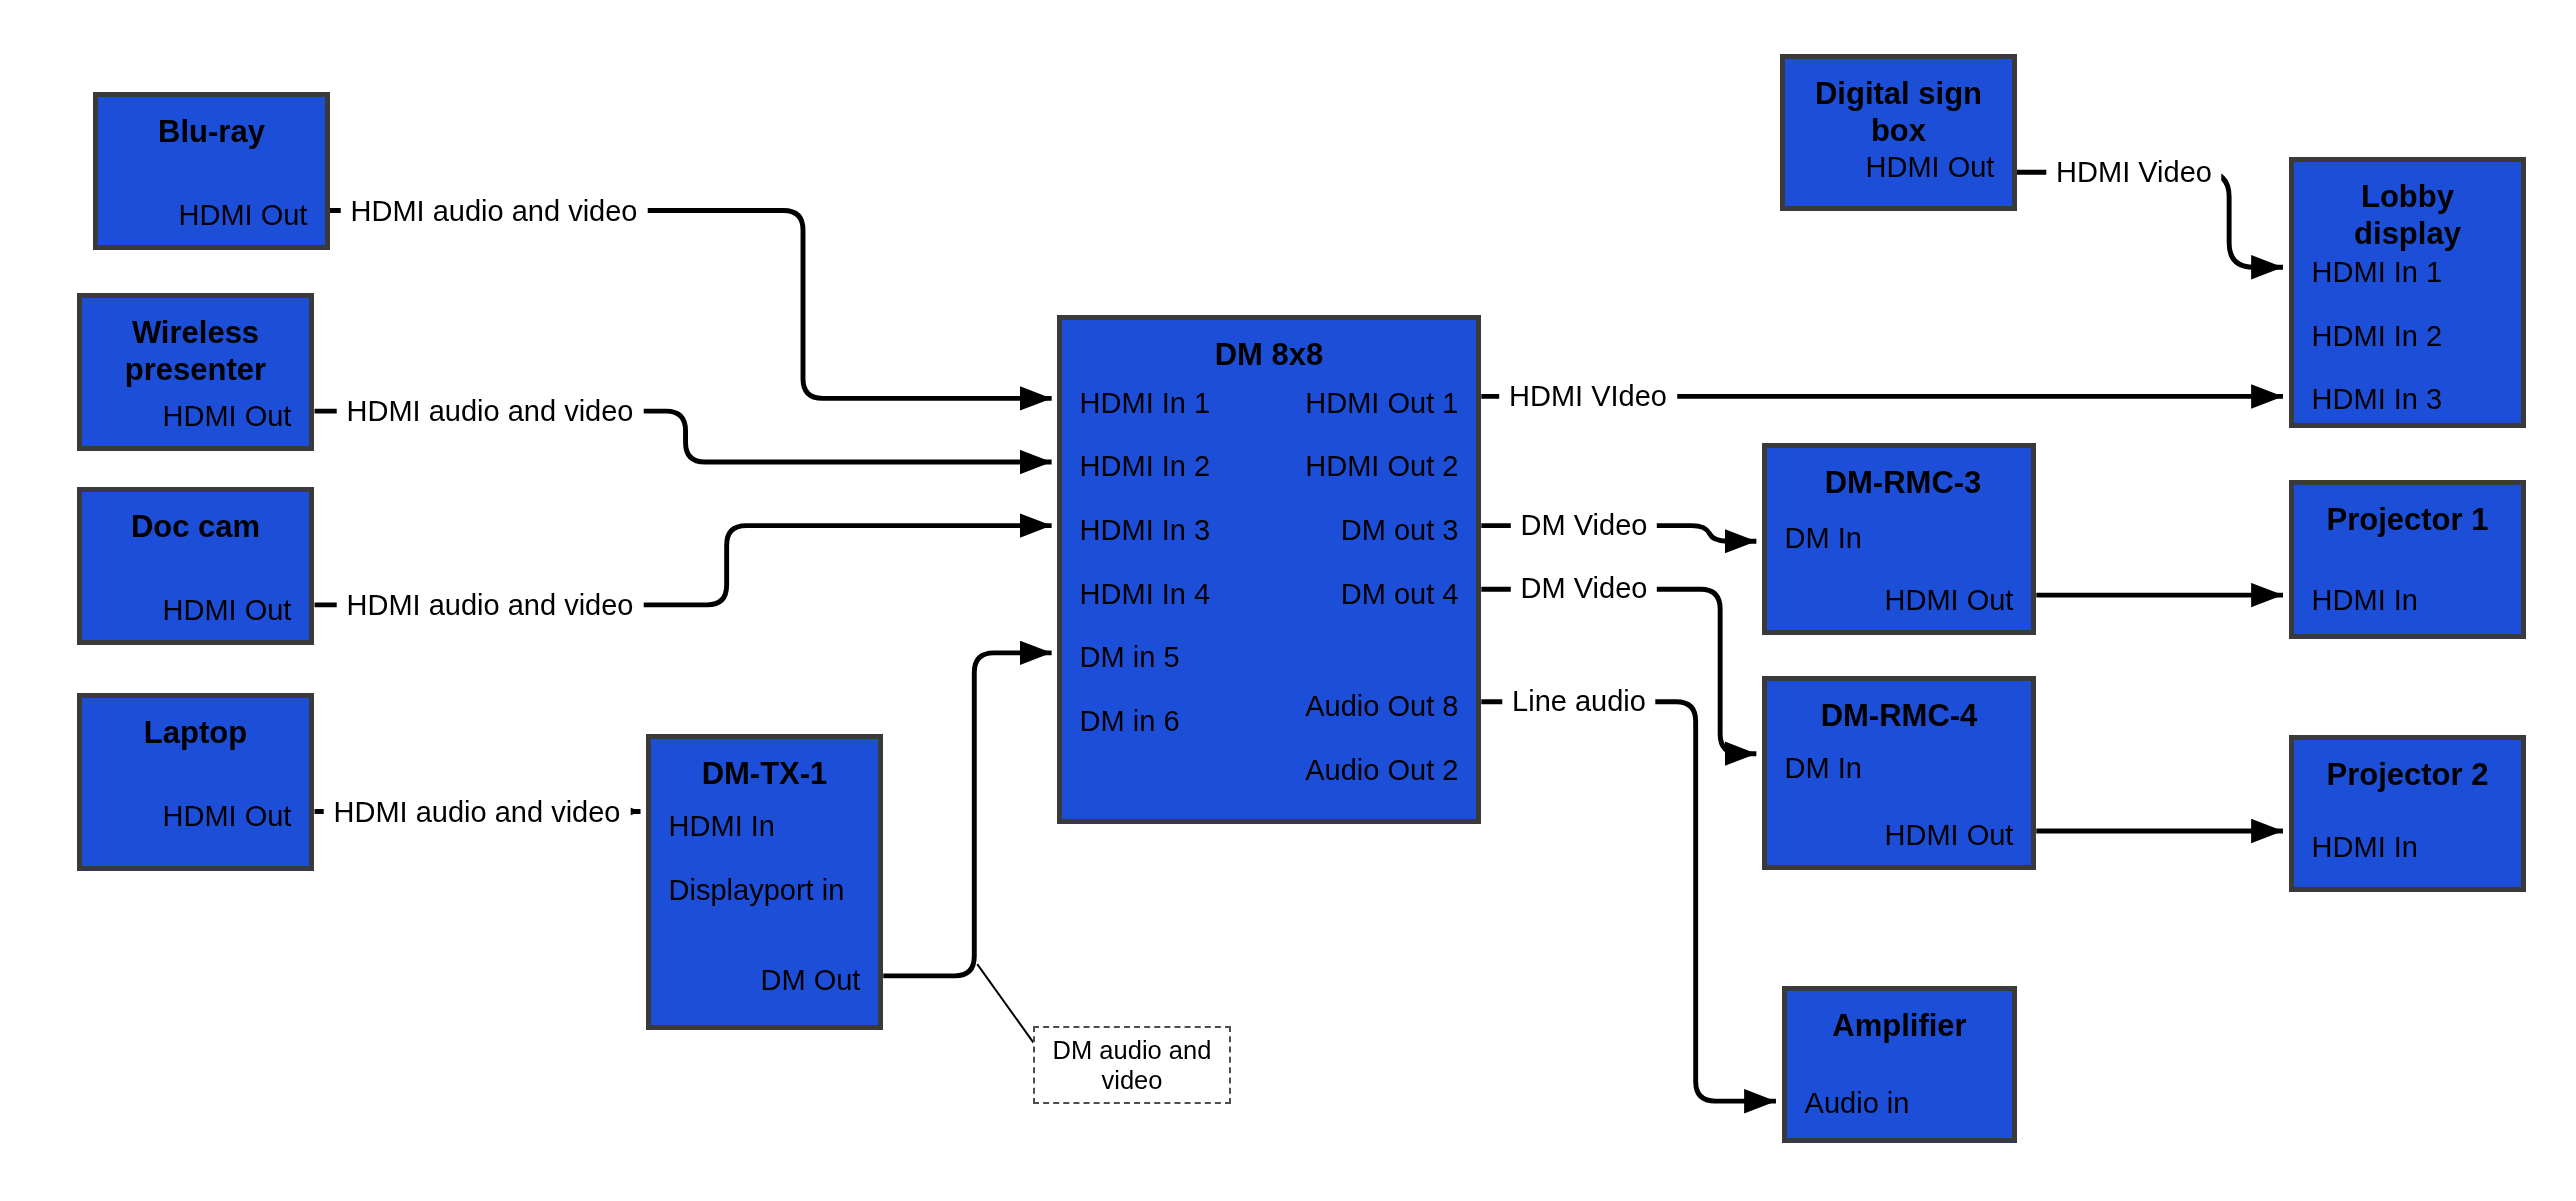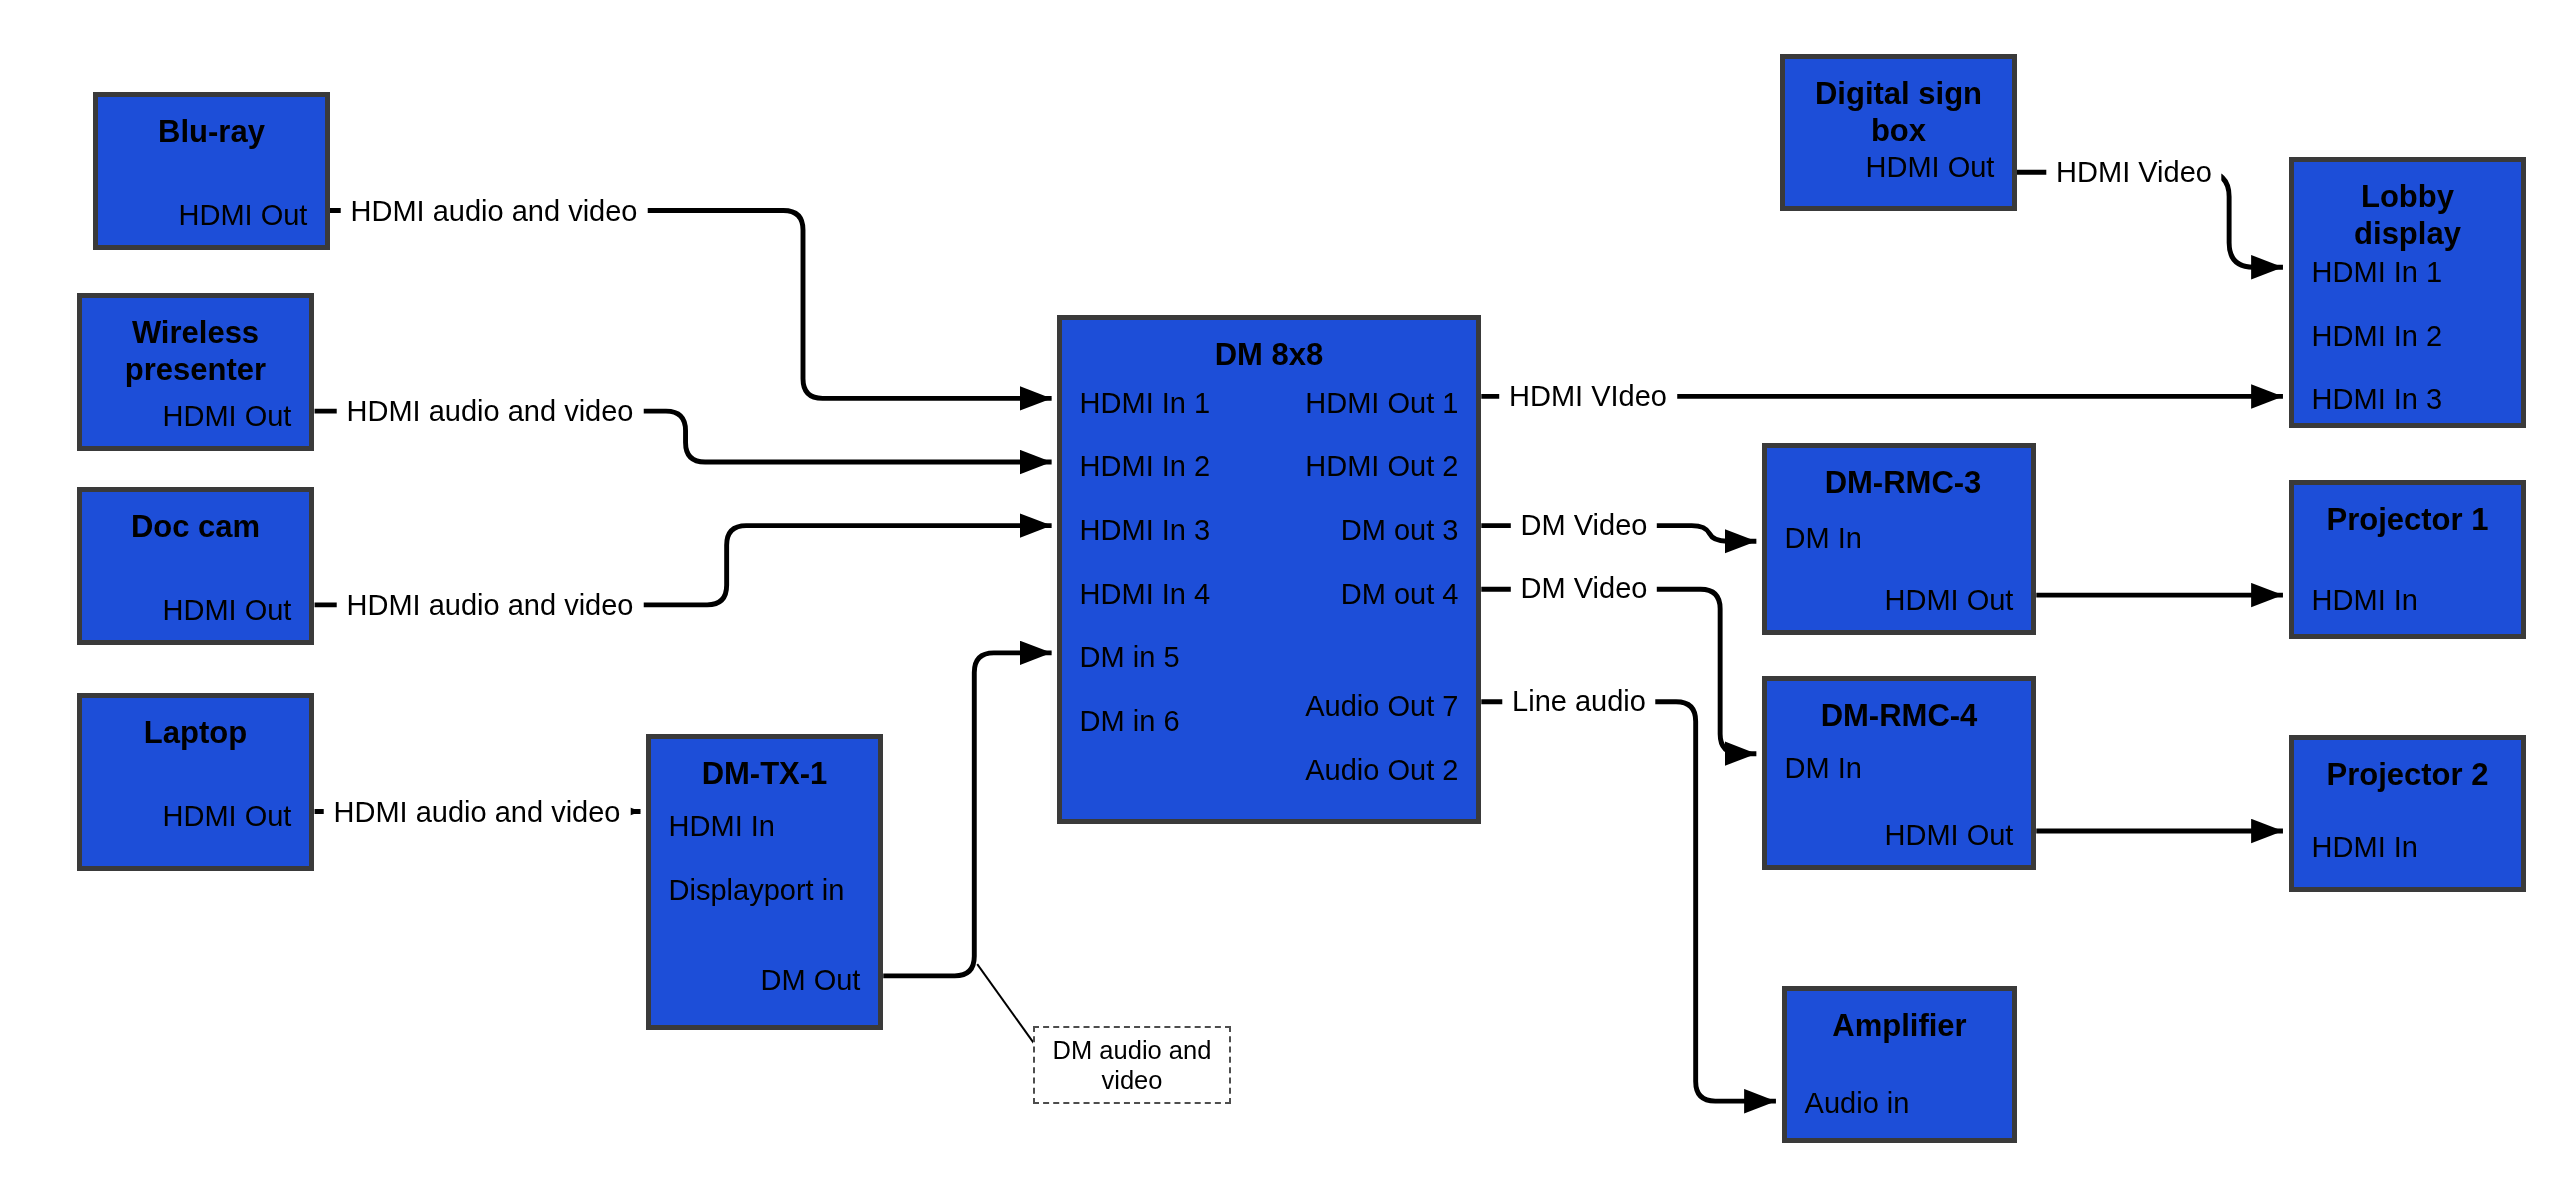--- a/index.html
+++ b/index.html
@@ -115,21 +115,21 @@
         <div class="port left" style="top: 67px;">HDMI In 1</div>
         <div class="port left" style="top: 130px;">HDMI In 2</div>
         <div class="port left" style="top: 194px;">HDMI In 3</div>
         <div class="port left" style="top: 258px;">HDMI In 4</div>
         <div class="port left" style="top: 321px;">DM in 5</div>
         <div class="port left" style="top: 385px;">DM in 6</div>
         <div class="port right" style="top: 67px;">HDMI Out 1</div>
         <div class="port right" style="top: 130px;">HDMI Out 2</div>
         <div class="port right" style="top: 194px;">DM out 3</div>
         <div class="port right" style="top: 258px;">DM out 4</div>
-        <div class="port right" style="top: 370px;">Audio Out 7</div>
+        <div class="port right" style="top: 370px;">Audio Out 8</div>
         <div class="port right" style="top: 434px;">Audio Out 2</div>
       </div>
       <div class="node" style="left: 1780px; top: 54px; width: 237px; height: 157px; border-color: rgb(58, 58, 58);">
         <div class="node-title">Digital sign
 box</div>
         <div class="port right" style="top: 92px;">HDMI Out</div>
       </div>
       <div class="node" style="left: 2289px; top: 157px; width: 237px; height: 271px; border-color: rgb(58, 58, 58);">
         <div class="node-title">Lobby
 display</div>

